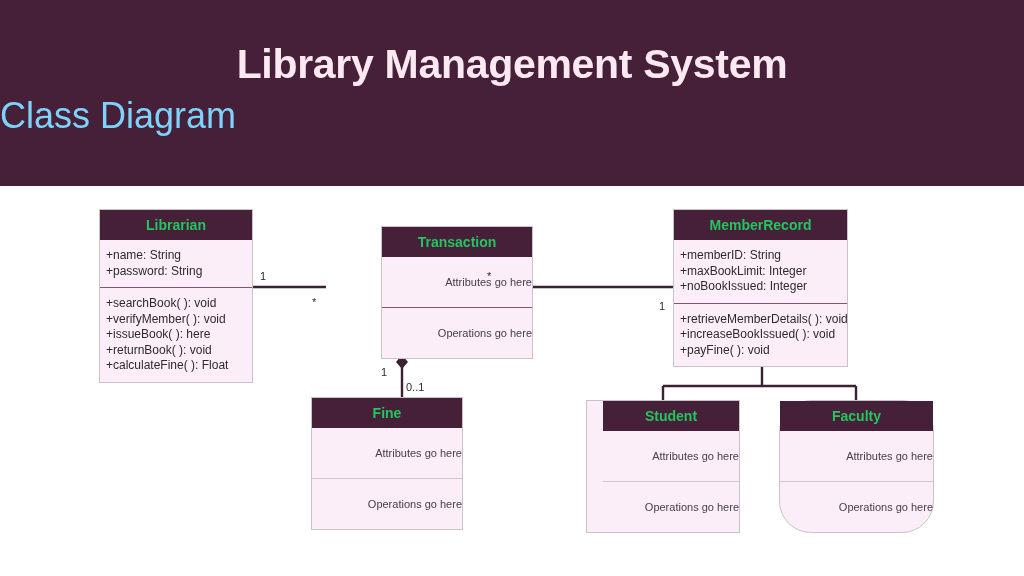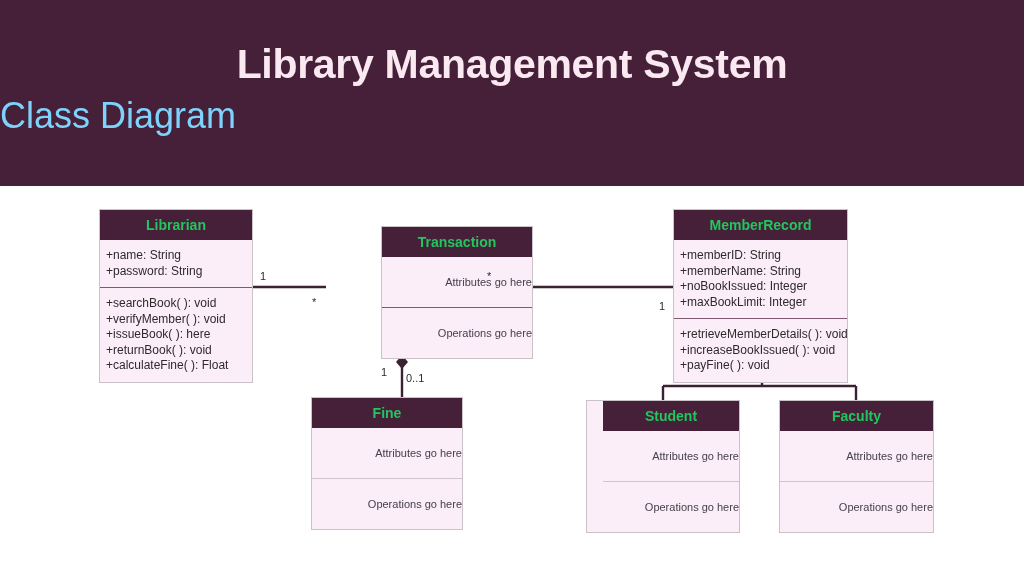--- a/index.html
+++ b/index.html
@@ -107,36 +107,36 @@
   .member-line {
     white-space: nowrap;
   }
 
   
   #class-librarian     { left: 99px;  top: 23px;  width: 154px; }
   #class-transaction   { left: 345px; top: 40px;  width: 152px; margin-left: 36px; }
   #class-memberrecord  { left: 673px; top: 23px;  width: 175px; }
   #class-fine          { left: 311px; top: 211px; width: 152px; }
   #class-student       { left: 586px; top: 214px; width: 154px; padding-left: 16px; }
-  #class-faculty       { left: 779px; top: 214px; width: 155px; }
+  #class-faculty       { left: 779px; top: 214px; width: 155px; border-radius: 32px; }
 
   
   .mult-label {
     position: absolute;
     font-size: 11px;
     color: #2e2a2c;
     z-index: 6;
     white-space: nowrap;
   }
   #mult-librarian-1    { left: 260px; top: 84px; }
   #mult-transaction-a  { left: 312px; top: 110px; }
   #mult-transaction-b  { left: 487px; top: 84px; }
   #mult-memberrecord-1 { left: 659px; top: 114px; }
   #mult-fine-1         { left: 381px; top: 180px; }
-  #mult-fine-0-1       { left: 406px; top: 186px; }
+  #mult-fine-0-1       { left: 406px; top: 195px; }
 </style>
 </head>
 <body>
 
 <div id="header-banner">
   <div id="header-title">Library Management System</div>
   <div id="header-subtitle">Class Diagram</div>
 </div>
 
 <div id="diagram-canvas">
@@ -184,23 +184,22 @@
     <div class="uml-header">Transaction</div>
     <div class="uml-compartment centered" style="height:50px;line-height:50px;padding:0;">Attributes go here</div>
     <div class="uml-divider"></div>
     <div class="uml-compartment centered" style="height:50px;line-height:50px;padding:0;">Operations go here</div>
   </div>
 
   <div class="uml-class" id="class-memberrecord">
     <div class="uml-header">MemberRecord</div>
     <div class="uml-compartment">
       <div class="member-line">+memberID: String</div>
-      <div class="member-line">+memberName: String</div>
+      <div class="member-line">+maxBookLimit: Integer</div>
       <div class="member-line">+noBookIssued: Integer</div>
-      <div class="member-line">+maxBookLimit: Integer</div>
     </div>
     <div class="uml-divider"></div>
     <div class="uml-compartment">
       <div class="member-line">+retrieveMemberDetails( ): void</div>
       <div class="member-line">+increaseBookIssued( ): void</div>
       <div class="member-line">+payFine( ): void</div>
     </div>
   </div>
 
   <div class="uml-class" id="class-fine">

